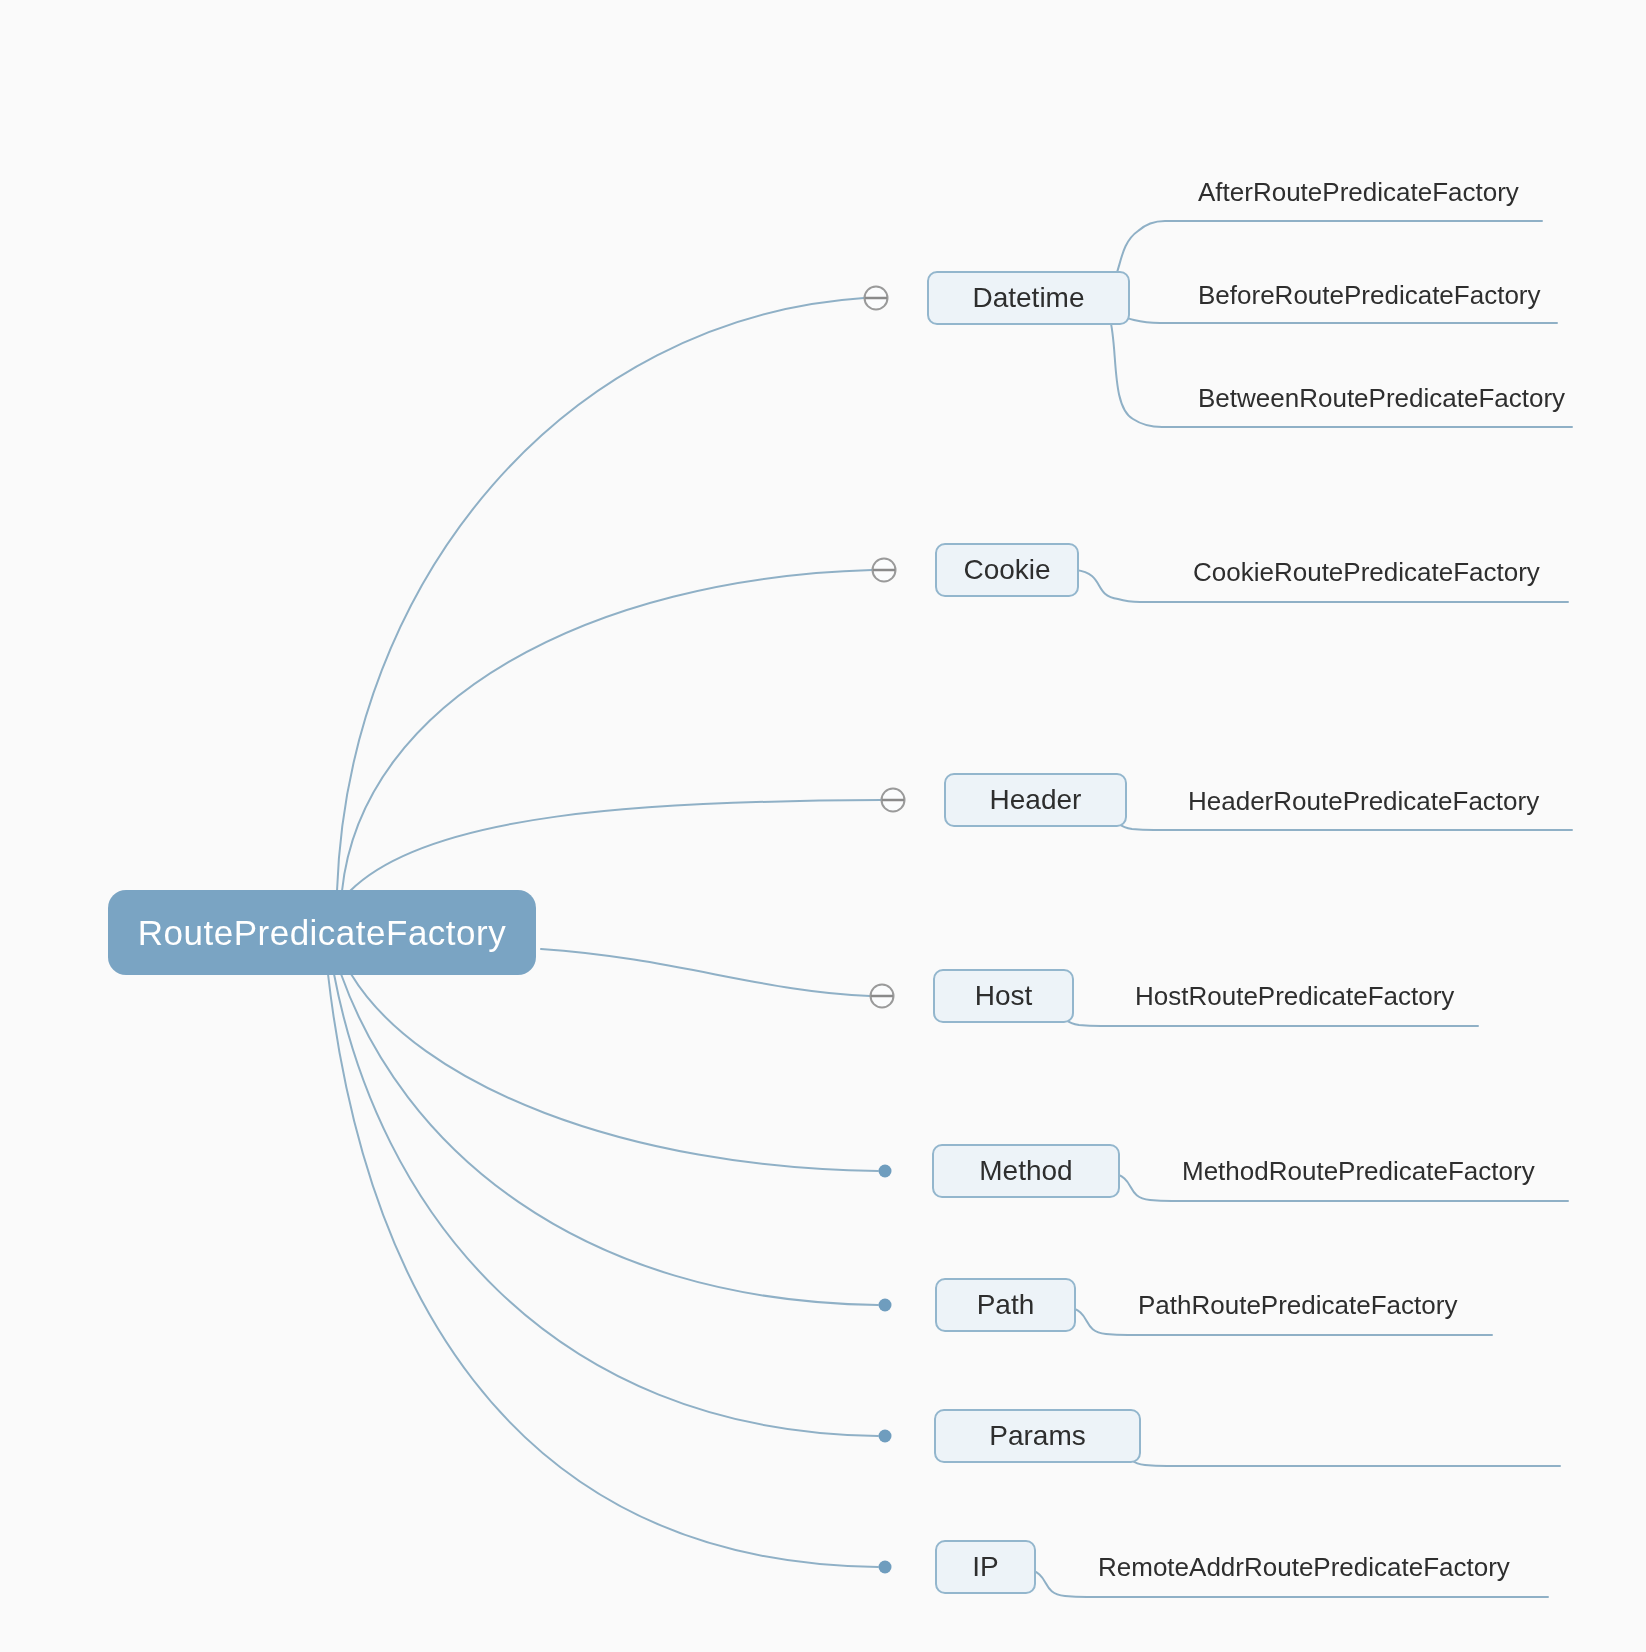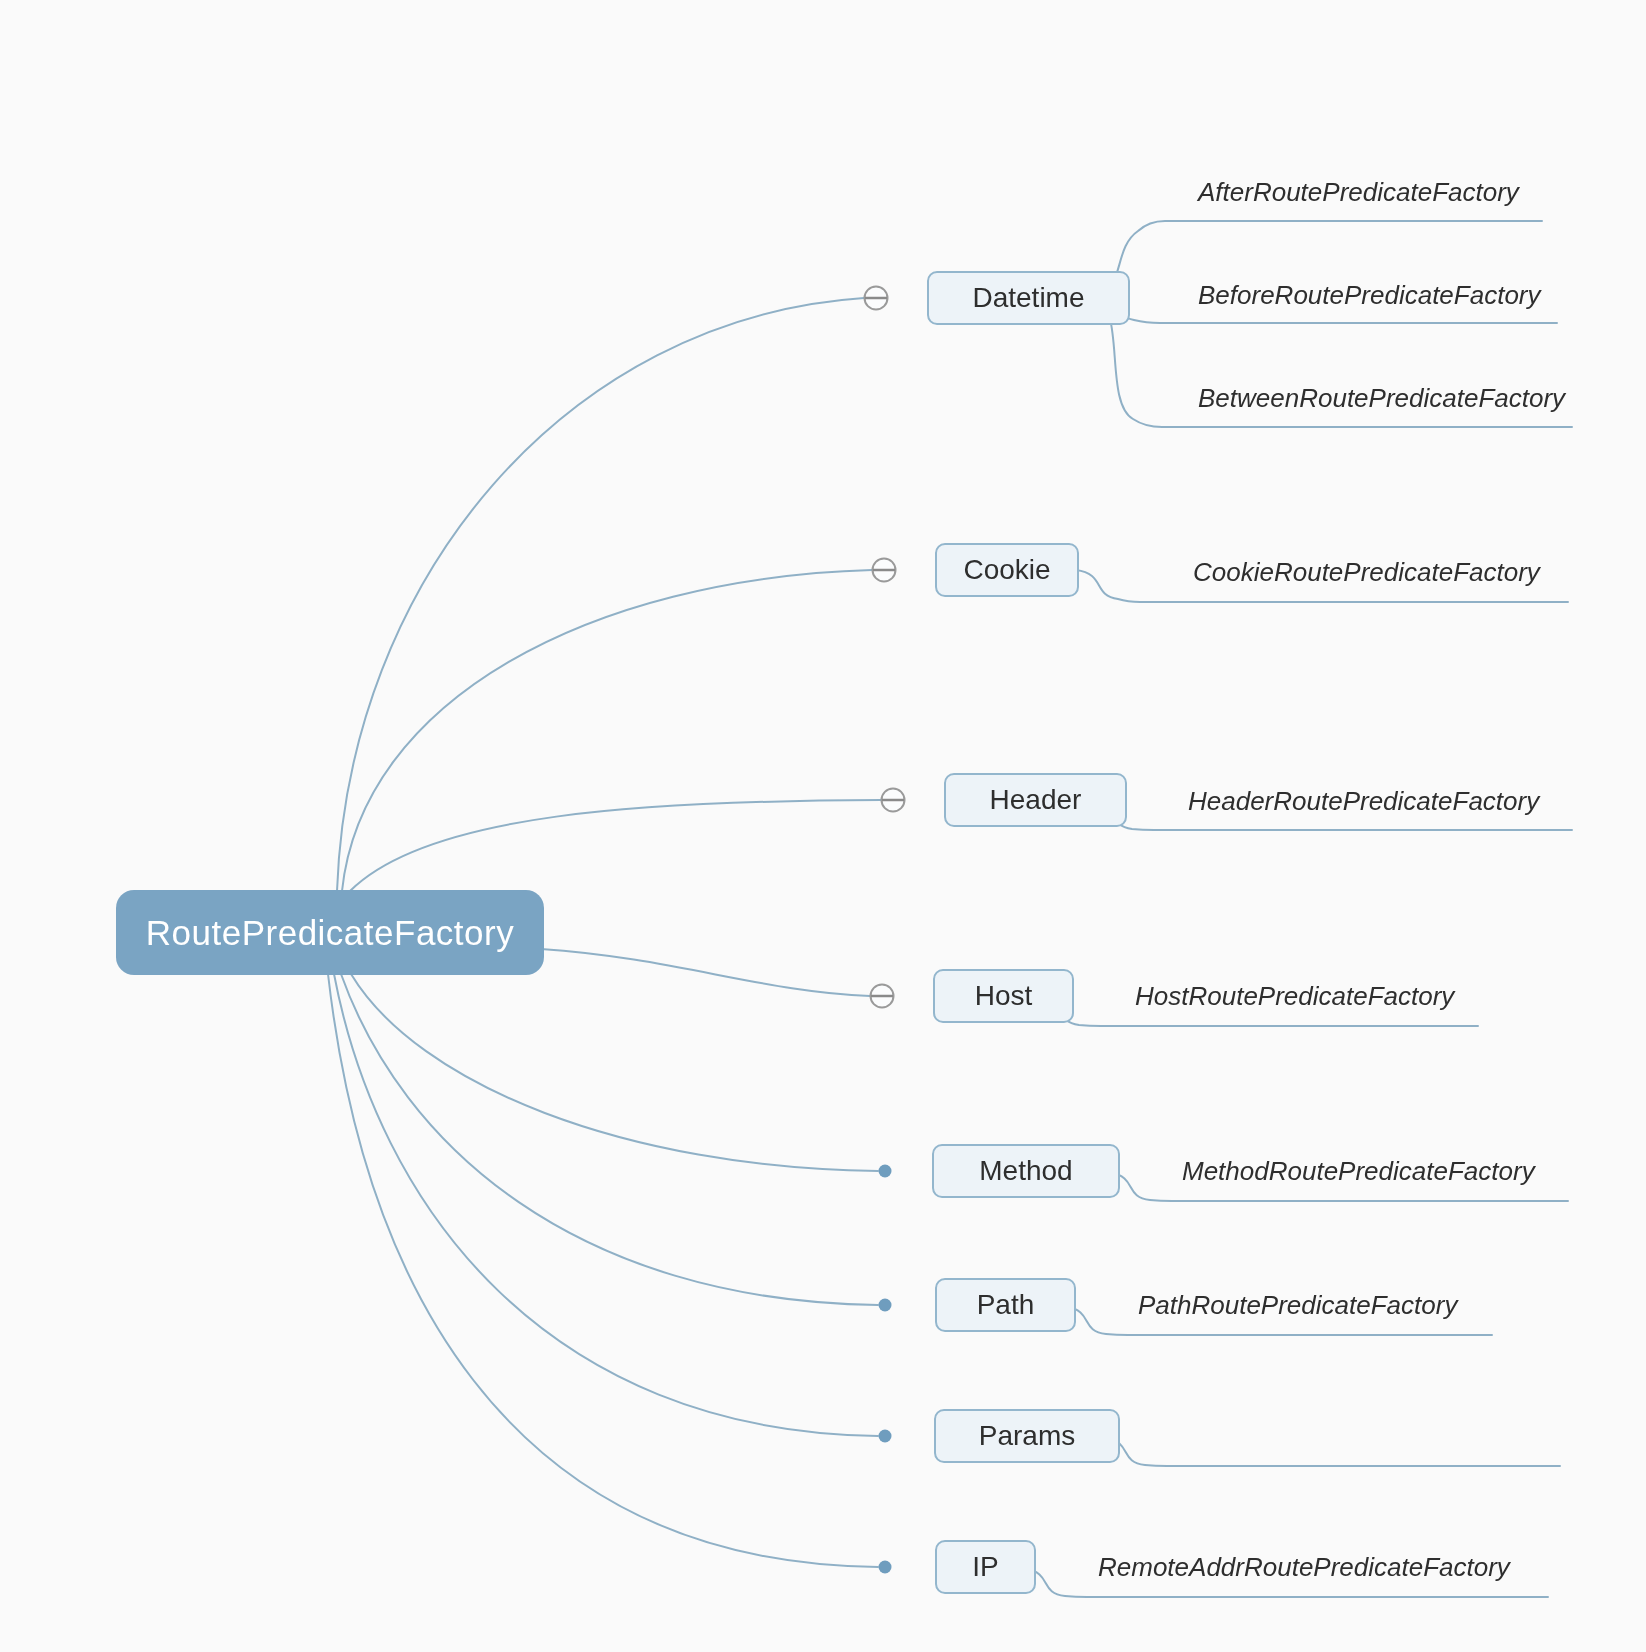--- a/index.html
+++ b/index.html
@@ -32,21 +32,20 @@
     cursor:default;
     margin-left:37px;
   }
   .leaf-node{
     position:absolute;
     height:40px;line-height:40px;
     color:var(--node-text,#2b2b2b);
     font-size:26px;
     white-space:nowrap;
     cursor:default;
-    font-style:italic;
   }
 </style>
 </head>
 <body>
 
 <div class="canvas" style="--bg: #fafafa; --root-fill: #7aa4c3; --root-text: #ffffff; --node-fill: #edf3f8; --node-border: #93b6cd; --node-text: #2e2e2e;">
   <svg id="edge-layer" width="1646" height="1652">
       <path d="M337,891 C348,580 565,318 864,298" fill="none" stroke="#8fb0c6" stroke-width="2" stroke-linecap="round"></path>
       <path d="M342,891 C362,700 590,578 872,570" fill="none" stroke="#8fb0c6" stroke-width="2" stroke-linecap="round"></path>
       <path d="M350,891 C428,813 645,801 881,800" fill="none" stroke="#8fb0c6" stroke-width="2" stroke-linecap="round"></path>
@@ -96,29 +95,29 @@
         <circle cx="1093" cy="1436" r="11.5" fill="#fbfcfd" stroke="#9a9a9a" stroke-width="2"></circle>
         <line x1="1082" x2="1104" y1="1436" y2="1436" stroke="#8a8a8a" stroke-width="2.5"></line>
       </g>
       <circle cx="885" cy="1567" r="6.5" fill="#6f9dbe"></circle>
       <g>
         <circle cx="1014" cy="1567" r="11.5" fill="#fbfcfd" stroke="#9a9a9a" stroke-width="2"></circle>
         <line x1="1003" x2="1025" y1="1567" y2="1567" stroke="#8a8a8a" stroke-width="2.5"></line>
       </g>
     </svg>
 
-  <div id="node-root" class="root-node" style="left: 116px; top: 890px; width: 428px; height: 85px;">RoutePredicateFactory</div>
+  <div id="node-root" class="root-node" style="left: 108px; top: 890px; width: 428px; height: 85px;">RoutePredicateFactory</div>
 
   <div id="branch-0" class="branch-node" style="left: 890px; top: 271px; width: 203px; height: 54px;">Datetime</div>
   <div id="branch-1" class="branch-node" style="left: 898px; top: 543px; width: 144px; height: 54px;">Cookie</div>
   <div id="branch-2" class="branch-node" style="left: 907px; top: 773px; width: 183px; height: 54px;">Header</div>
   <div id="branch-3" class="branch-node" style="left: 896px; top: 969px; width: 141px; height: 54px;">Host</div>
   <div id="branch-4" class="branch-node" style="left: 895px; top: 1144px; width: 188px; height: 54px;">Method</div>
   <div id="branch-5" class="branch-node" style="left: 898px; top: 1278px; width: 141px; height: 54px;">Path</div>
-  <div id="branch-6" class="branch-node" style="left: 897px; top: 1409px; width: 186px; height: 54px;">Params</div>
+  <div id="branch-6" class="branch-node" style="left: 897px; top: 1409px; width: 207px; height: 54px;">Params</div>
   <div id="branch-7" class="branch-node" style="left: 898px; top: 1540px; width: 101px; height: 54px;">IP</div>
 
   <div id="leaf-0-0" class="leaf-node" style="left: 1198px; top: 172px;">AfterRoutePredicateFactory</div>
   <div id="leaf-0-1" class="leaf-node" style="left: 1198px; top: 275px;">BeforeRoutePredicateFactory</div>
   <div id="leaf-0-2" class="leaf-node" style="left: 1198px; top: 378px;">BetweenRoutePredicateFactory</div>
   <div id="leaf-1-0" class="leaf-node" style="left: 1193px; top: 552px;">CookieRoutePredicateFactory</div>
   <div id="leaf-2-0" class="leaf-node" style="left: 1188px; top: 781px;">HeaderRoutePredicateFactory</div>
   <div id="leaf-3-0" class="leaf-node" style="left: 1135px; top: 976px;">HostRoutePredicateFactory</div>
   <div id="leaf-4-0" class="leaf-node" style="left: 1182px; top: 1151px;">MethodRoutePredicateFactory</div>
   <div id="leaf-5-0" class="leaf-node" style="left: 1138px; top: 1285px;">PathRoutePredicateFactory</div>

